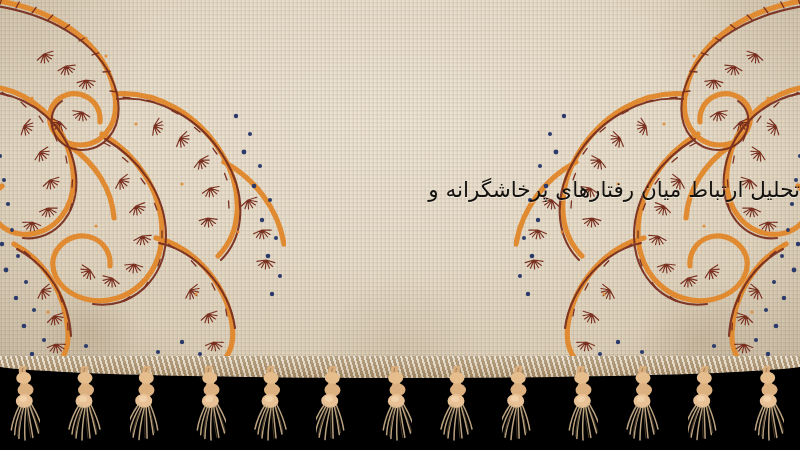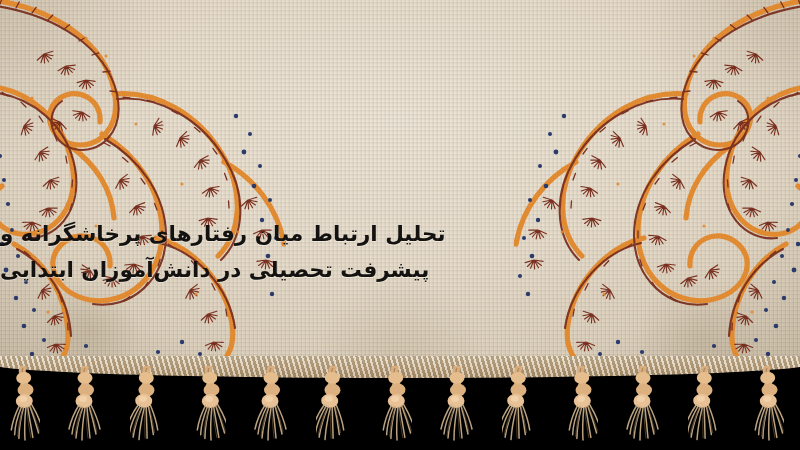--- a/index.html
+++ b/index.html
@@ -46,25 +46,24 @@
 
   
   .orn{position:absolute;top:-6px;width:300px;height:378px;}
   .orn.left{left:-14px;}
   .orn.right{right:-14px;transform:scaleX(-1);}
   .orn svg{display:block;width:100%;height:100%;}
 
   
   #title{
     position:absolute;left:0;right:0;top:172px;
-    text-align:left;direction:rtl;
-    color:#141210;font-size:21.5px;line-height:36px;font-weight:700;
+    text-align:right;direction:rtl;
+    color:#141210;font-size:21.5px;line-height:36px;font-weight:400;
     letter-spacing:.1px;
     text-shadow:0 1px 0 rgba(255,250,240,.45);
-    margin-top:44px;
   }
   #title div{white-space:nowrap;}
 
   
   #fringe{position:absolute;left:0;top:356px;width:800px;height:94px;overflow:hidden;background:#000;}
   #selvedge{
     position:absolute;left:-10px;top:0;width:820px;height:22px;
     background:
       repeating-linear-gradient(74deg, rgba(255,255,255,.40) 0 2px, rgba(120,92,58,.40) 2px 5px),
       linear-gradient(#ded0b6,#c9b492 60%,#b59d78);
@@ -672,21 +671,20 @@
             <circle cx="110" cy="232" r="1.5"></circle>
           <circle cx="210" cy="300" r="1.5"></circle>
             <circle cx="62" cy="318" r="1.6"></circle>
             <circle cx="252" cy="238" r="1.5"></circle>
         </g>
       </svg>
     </div>
 
     <div id="title">
       <div>تحلیل ارتباط میان رفتارهای پرخاشگرانه و</div>
-      <div>پیشرفت تحصیلی در دانش‌آموزان ابتدایی</div>
     </div>
   </div>
 
   <div id="fringe">
     <div id="selvedge"></div>
   <div class="tassel" style="left: 6px;">
         <svg viewBox="0 0 34 84" width="34" height="84">
           <g transform="translate(17,2) rotate(-4)">
             <path d="M0 0 C -4 6, 4 10, 0 16 C -4 22, 4 26, 0 32" stroke="#d9ae7e" stroke-width="7" fill="none" stroke-linecap="round"></path>
             <path d="M0 0 C -4 6, 4 10, 0 16 C -4 22, 4 26, 0 32" stroke="#8d6540" stroke-width="1.2" fill="none" opacity=".55"></path>

